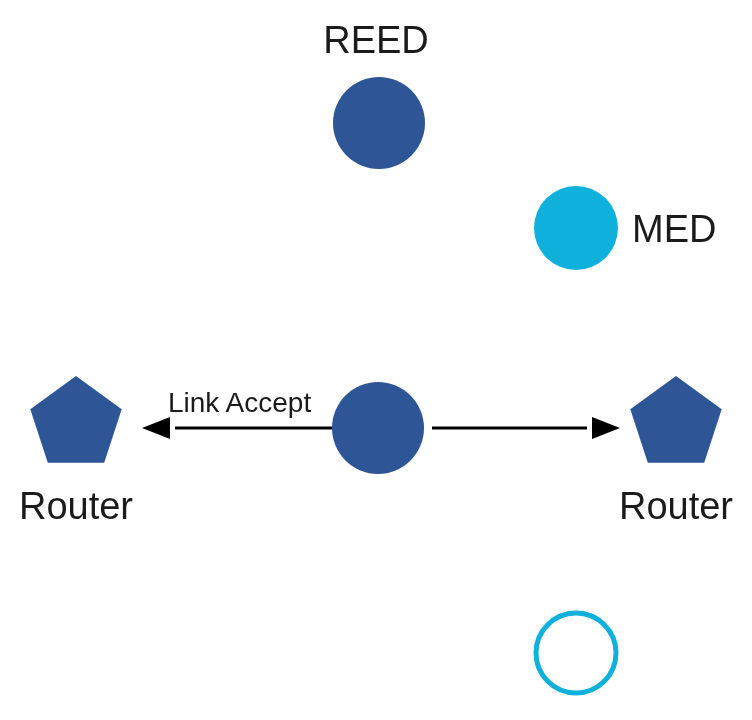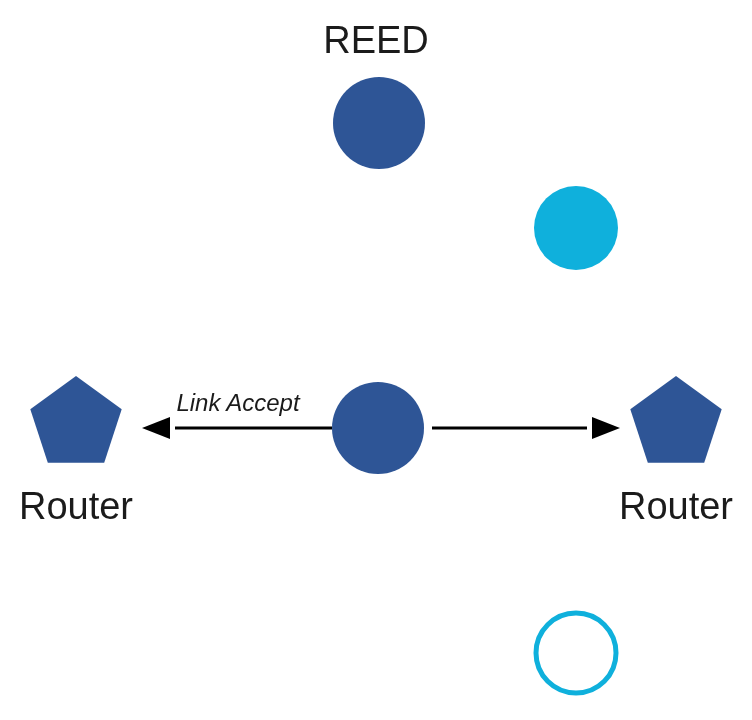--- a/index.html
+++ b/index.html
@@ -27,23 +27,22 @@
     font-size: 38px;
     line-height: 38px;
     font-weight: 400;
     white-space: nowrap;
     letter-spacing: 0px;
   }
   .edge-label {
     position: absolute;
     color: #1b1b1b;
     font-family: "Liberation Sans", sans-serif;
-    font-size: 24px;
+    font-size: 28px;
     line-height: 24px;
-    font-style: italic;
     white-space: nowrap;
   }
   .svg-layer {
     position: absolute;
     left: 0;
     top: 0;
     width: 752px;
     height: 720px;
   }
 </style>
@@ -72,20 +71,21 @@
     </g>
 
     <g>
       <line id="edge-right-line" x1="432" y1="428" x2="587" y2="428" stroke="#000000" stroke-width="3"></line>
       <polygon id="edge-right-head" points="620,428 592,417 592,439" fill="#000000"></polygon>
     </g>
   </svg>
 
   <div class="node-label" style="left:0; top:21px; width:752px; text-align:center;">REED</div>
 
+  <div class="node-label" style="left:632px; top:210px;">MED</div>
 
   <div class="node-label" style="left:0; top:487px; width:152px; text-align:center;">Router</div>
 
   <div class="node-label" style="left:600px; top:487px; width:152px; text-align:center;">Router</div>
 
 
   <div class="edge-label" style="left:168px; top:391px; width:140px; text-align:center;">Link Accept</div>
 
 </div>
 

